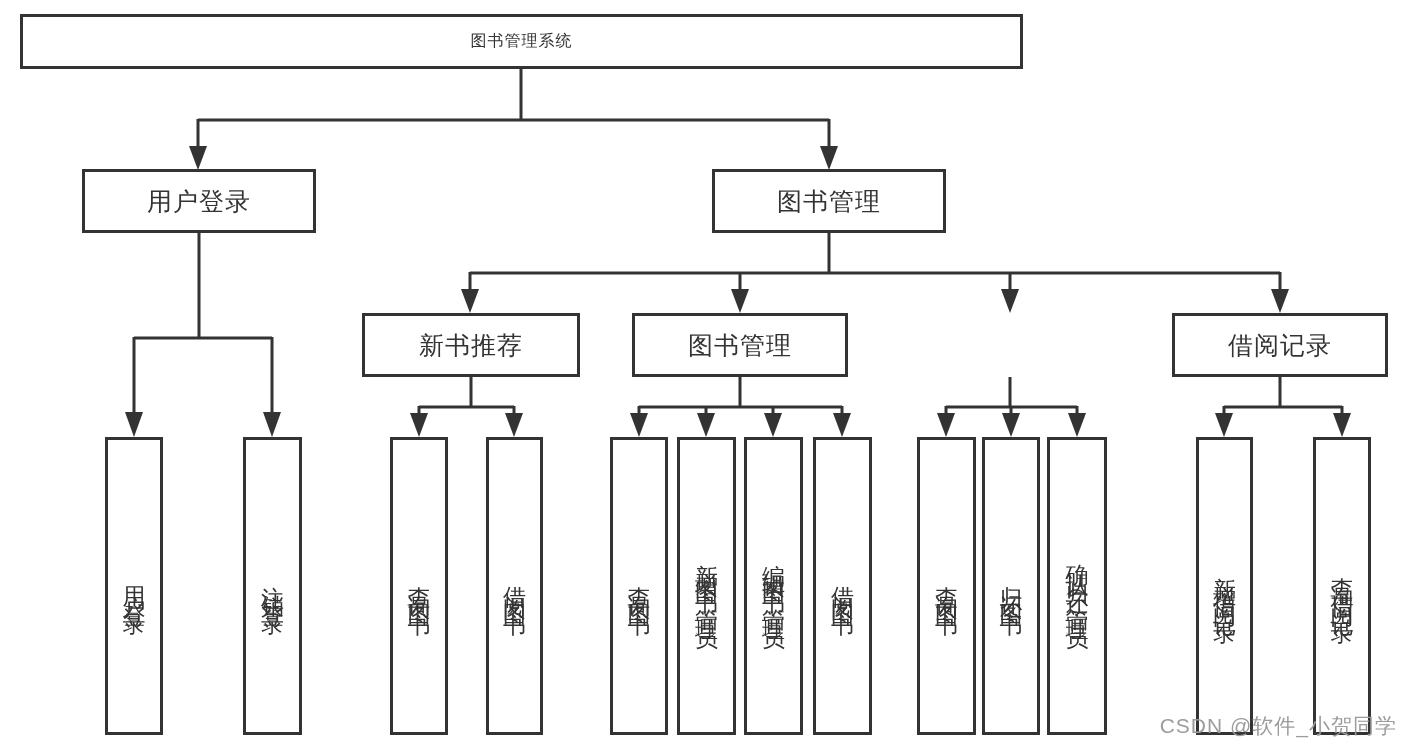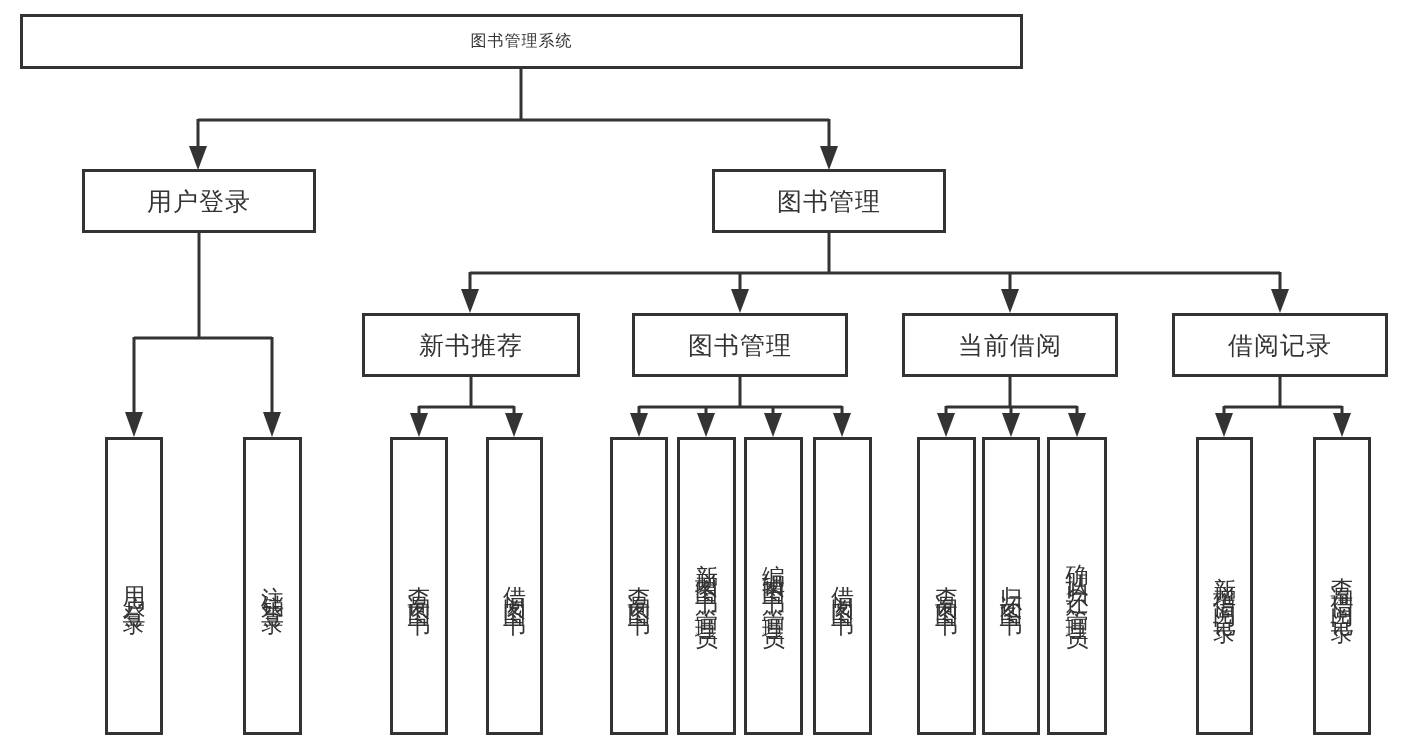--- a/index.html
+++ b/index.html
@@ -108,21 +108,20 @@
     </g>
   </svg>
 
   <div class="box hbox root-box" style="left:20px; top:14px; width:1003px; height:55px;">图书管理系统</div>
 
   <div class="box hbox" style="left:82px; top:169px; width:234px; height:64px;">用户登录</div>
   <div class="box hbox" style="left:712px; top:169px; width:234px; height:64px;">图书管理</div>
 
   <div class="box hbox" style="left:362px; top:313px; width:218px; height:64px;text-align:right;">新书推荐</div>
   <div class="box hbox" style="left:632px; top:313px; width:216px; height:64px;">图书管理</div>
-  <div class="box hbox" style="left:902px; top:313px; width:216px; height:64px;">当前借阅</div>
   <div class="box hbox" style="left:1172px; top:313px; width:216px; height:64px;">借阅记录</div>
 
   <div class="box vbox" style="left:105px; top:437px; width:58px; height:298px;">
     <span>用户登录</span>
   </div>
   <div class="box vbox" style="left:243px; top:437px; width:59px; height:298px;">
     <span>注销登录</span>
   </div>
 
   <div class="box vbox" style="left:390px; top:437px; width:58px; height:298px;">
@@ -155,14 +154,15 @@
     <span>确认归还（管理员）</span>
   </div>
 
   <div class="box vbox" style="left:1196px; top:437px; width:57px; height:298px;">
     <span>新增借阅记录</span>
   </div>
   <div class="box vbox" style="left:1313px; top:437px; width:58px; height:298px;">
     <span>查询借阅记录</span>
   </div>
 
+  <div id="watermark">CSDN @软件_小贺同学</div>
 
 </div>
 
 </body></html>

